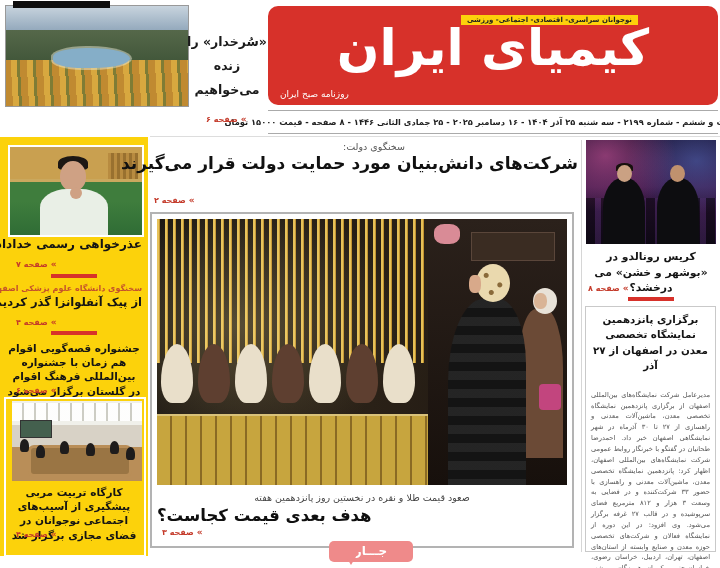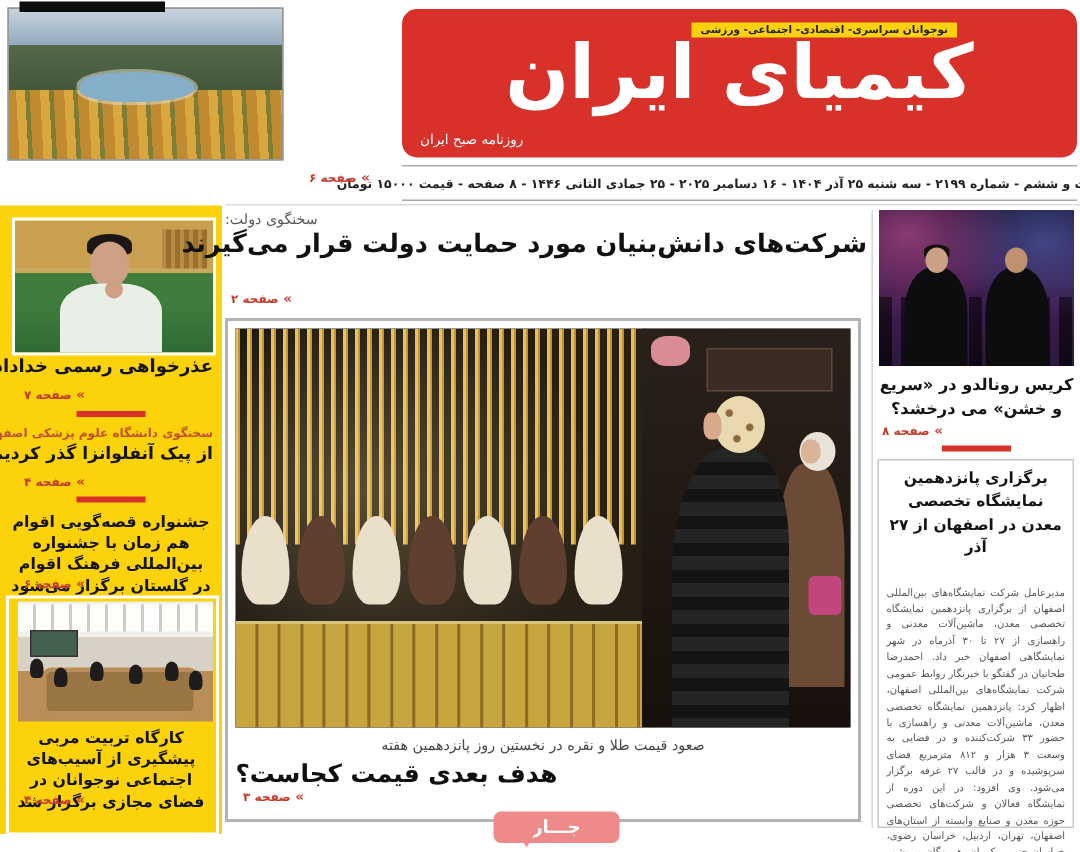--- a/index.html
+++ b/index.html
@@ -60,21 +60,21 @@
   .sb-photo2{position:relative;width:130px;height:80px;overflow:hidden;
              background:linear-gradient(180deg,#f0f0ea 0 30%,#d8d2c6 30% 58%,#b98e58 58% 100%);}
   .mt-lights{position:absolute;top:2px;left:0;right:0;height:18px;background:repeating-linear-gradient(90deg,rgba(255,255,255,.9) 0 10px,rgba(190,190,180,.7) 10px 12px);}
   .mt-board{position:absolute;left:8px;top:24%;width:30px;height:16px;background:#44604e;border:1px solid #333;}
   .mt-table{position:absolute;left:16px;bottom:4px;width:98px;height:26px;background:#9a7544;border:3px solid #b98e58;border-radius:6px;}
   .mt-p{position:absolute;width:9px;height:13px;background:#1e1c1c;border-radius:50% 50% 30% 30%;}
   .sb-h4{top:348px;font-size:10.5px;line-height:1.35;}
   .sb-mark4{position:absolute;left:16px;top:392px;}
 
   
-  .lead-kick{left:150px;top:141px;width:428px;text-align:left;font-size:9.5px;color:#555;}
+  .lead-kick{left:160px;top:141px;width:428px;text-align:center;font-size:9.5px;color:#555;}
   .lead-head{left:150px;top:153px;width:428px;text-align:center;font-size:17px;font-weight:bold;color:#111;
              letter-spacing:-.4px;white-space:nowrap;}
   .lead-mark{left:154px;top:195px;}
 
   
   .gold-box{left:150px;top:212px;width:424px;height:336px;border:2px solid #b3b3b3;background:#fff;padding:5px;box-sizing:border-box;}
   .gold-photo{position:relative;width:410px;height:266px;overflow:hidden;
               background:linear-gradient(105deg,#171310 0%,#2a2117 55%,#1b140f 100%);}
   .gs-chains{position:absolute;left:0;top:0;width:66%;height:54%;
              background:repeating-linear-gradient(90deg,#e6c158 0 2px,#c0922f 2px 3px,rgba(40,28,10,0) 3px 8px);}
@@ -136,20 +136,24 @@
   </div>
   <div class="abs dateline">سال بیست و ششم - شماره ۲۱۹۹ - سه شنبه ۲۵ آذر ۱۴۰۴ - ۱۶ دسامبر ۲۰۲۵ - ۲۵ جمادی الثانی ۱۴۴۶ - ۸ صفحه - قیمت ۱۵۰۰۰ تومان</div>
 
   <div class="abs tl-photo">
     <div class="tl-sky"></div>
     <div class="tl-forest"></div>
     <div class="tl-autumn"></div>
     <div class="tl-lake"></div>
   </div>
   <div class="abs tl-bar"></div>
+  <div class="abs tl-head">
+    <span>«سُرخدار» را</span><br>
+    <span>زنده می‌خواهیم</span>
+  </div>
   <div class="abs pmark" style="left:206px;top:114px;">
     <span class="chev">«</span><span class="lbl">صفحه ۶</span>
   </div>
 
   <div class="abs hrule"></div>
   <div class="abs vsep"></div>
 
   <div class="abs sidebar">
     <div class="sb-photo1">
       <div class="kh-crowd"></div>
@@ -236,21 +240,21 @@
   <div class="abs watermark">جـــار</div>
 
   <div class="abs ron-photo">
     <div class="rn-city"></div>
     <div class="rn-fig rn-f1"></div>
     <div class="rn-fig rn-f2"></div>
     <div class="rn-hair"></div>
     <div class="rn-h1"></div>
     <div class="rn-h2"></div>
   </div>
-  <div class="abs ron-head">کریس رونالدو در «سریع و خشن» می درخشد؟</div>
+  <div class="abs ron-head">کریس رونالدو در «بوشهر و خشن» می درخشد؟</div>
   <div class="abs pmark ron-mark">
     <span class="chev">«</span><span class="lbl">صفحه ۸</span>
   </div>
   <div class="abs r-div"></div>
 
   <div class="abs article">
     <div class="art-title">برگزاری پانزدهمین نمایشگاه تخصصی معدن در اصفهان از ۲۷ آذر</div>
     <div class="art-body">مدیرعامل شرکت نمایشگاه‌های بین‌المللی اصفهان از برگزاری پانزدهمین نمایشگاه تخصصی معدن، ماشین‌آلات معدنی و راهسازی از ۲۷ تا ۳۰ آذرماه در شهر نمایشگاهی اصفهان خبر داد. احمدرضا طحانیان در گفتگو با خبرنگار روابط عمومی شرکت نمایشگاه‌های بین‌المللی اصفهان، اظهار کرد: پانزدهمین نمایشگاه تخصصی معدن، ماشین‌آلات معدنی و راهسازی با حضور ۳۳ شرکت‌کننده و در فضایی به وسعت ۳ هزار و ۸۱۲ مترمربع فضای سرپوشیده و در قالب ۲۷ غرفه برگزار می‌شود. وی افزود: در این دوره از نمایشگاه فعالان و شرکت‌های تخصصی حوزه معدن و صنایع وابسته از استان‌های اصفهان، تهران، اردبیل، خراسان رضوی، خراسان جنوبی، کرمان، هرمزگان و بوشهر حضور دارند و همچنین سه شرکت خارجی نیز در این رویداد مشارکت کرده‌اند. مدیرعامل شرکت نمایشگاه‌های بین‌المللی اصفهان با بیان اینکه ۳۱ درصد از مشارکت‌کنندگان این نمایشگاه از استان اصفهان و ۶۹ درصد از سایر استان‌های کشور هستند، تصریح کرد: شرکت‌های حاضر، آخرین محصولات، توانمندی‌ها و دستاوردهای ....</div>
 
   </div>

